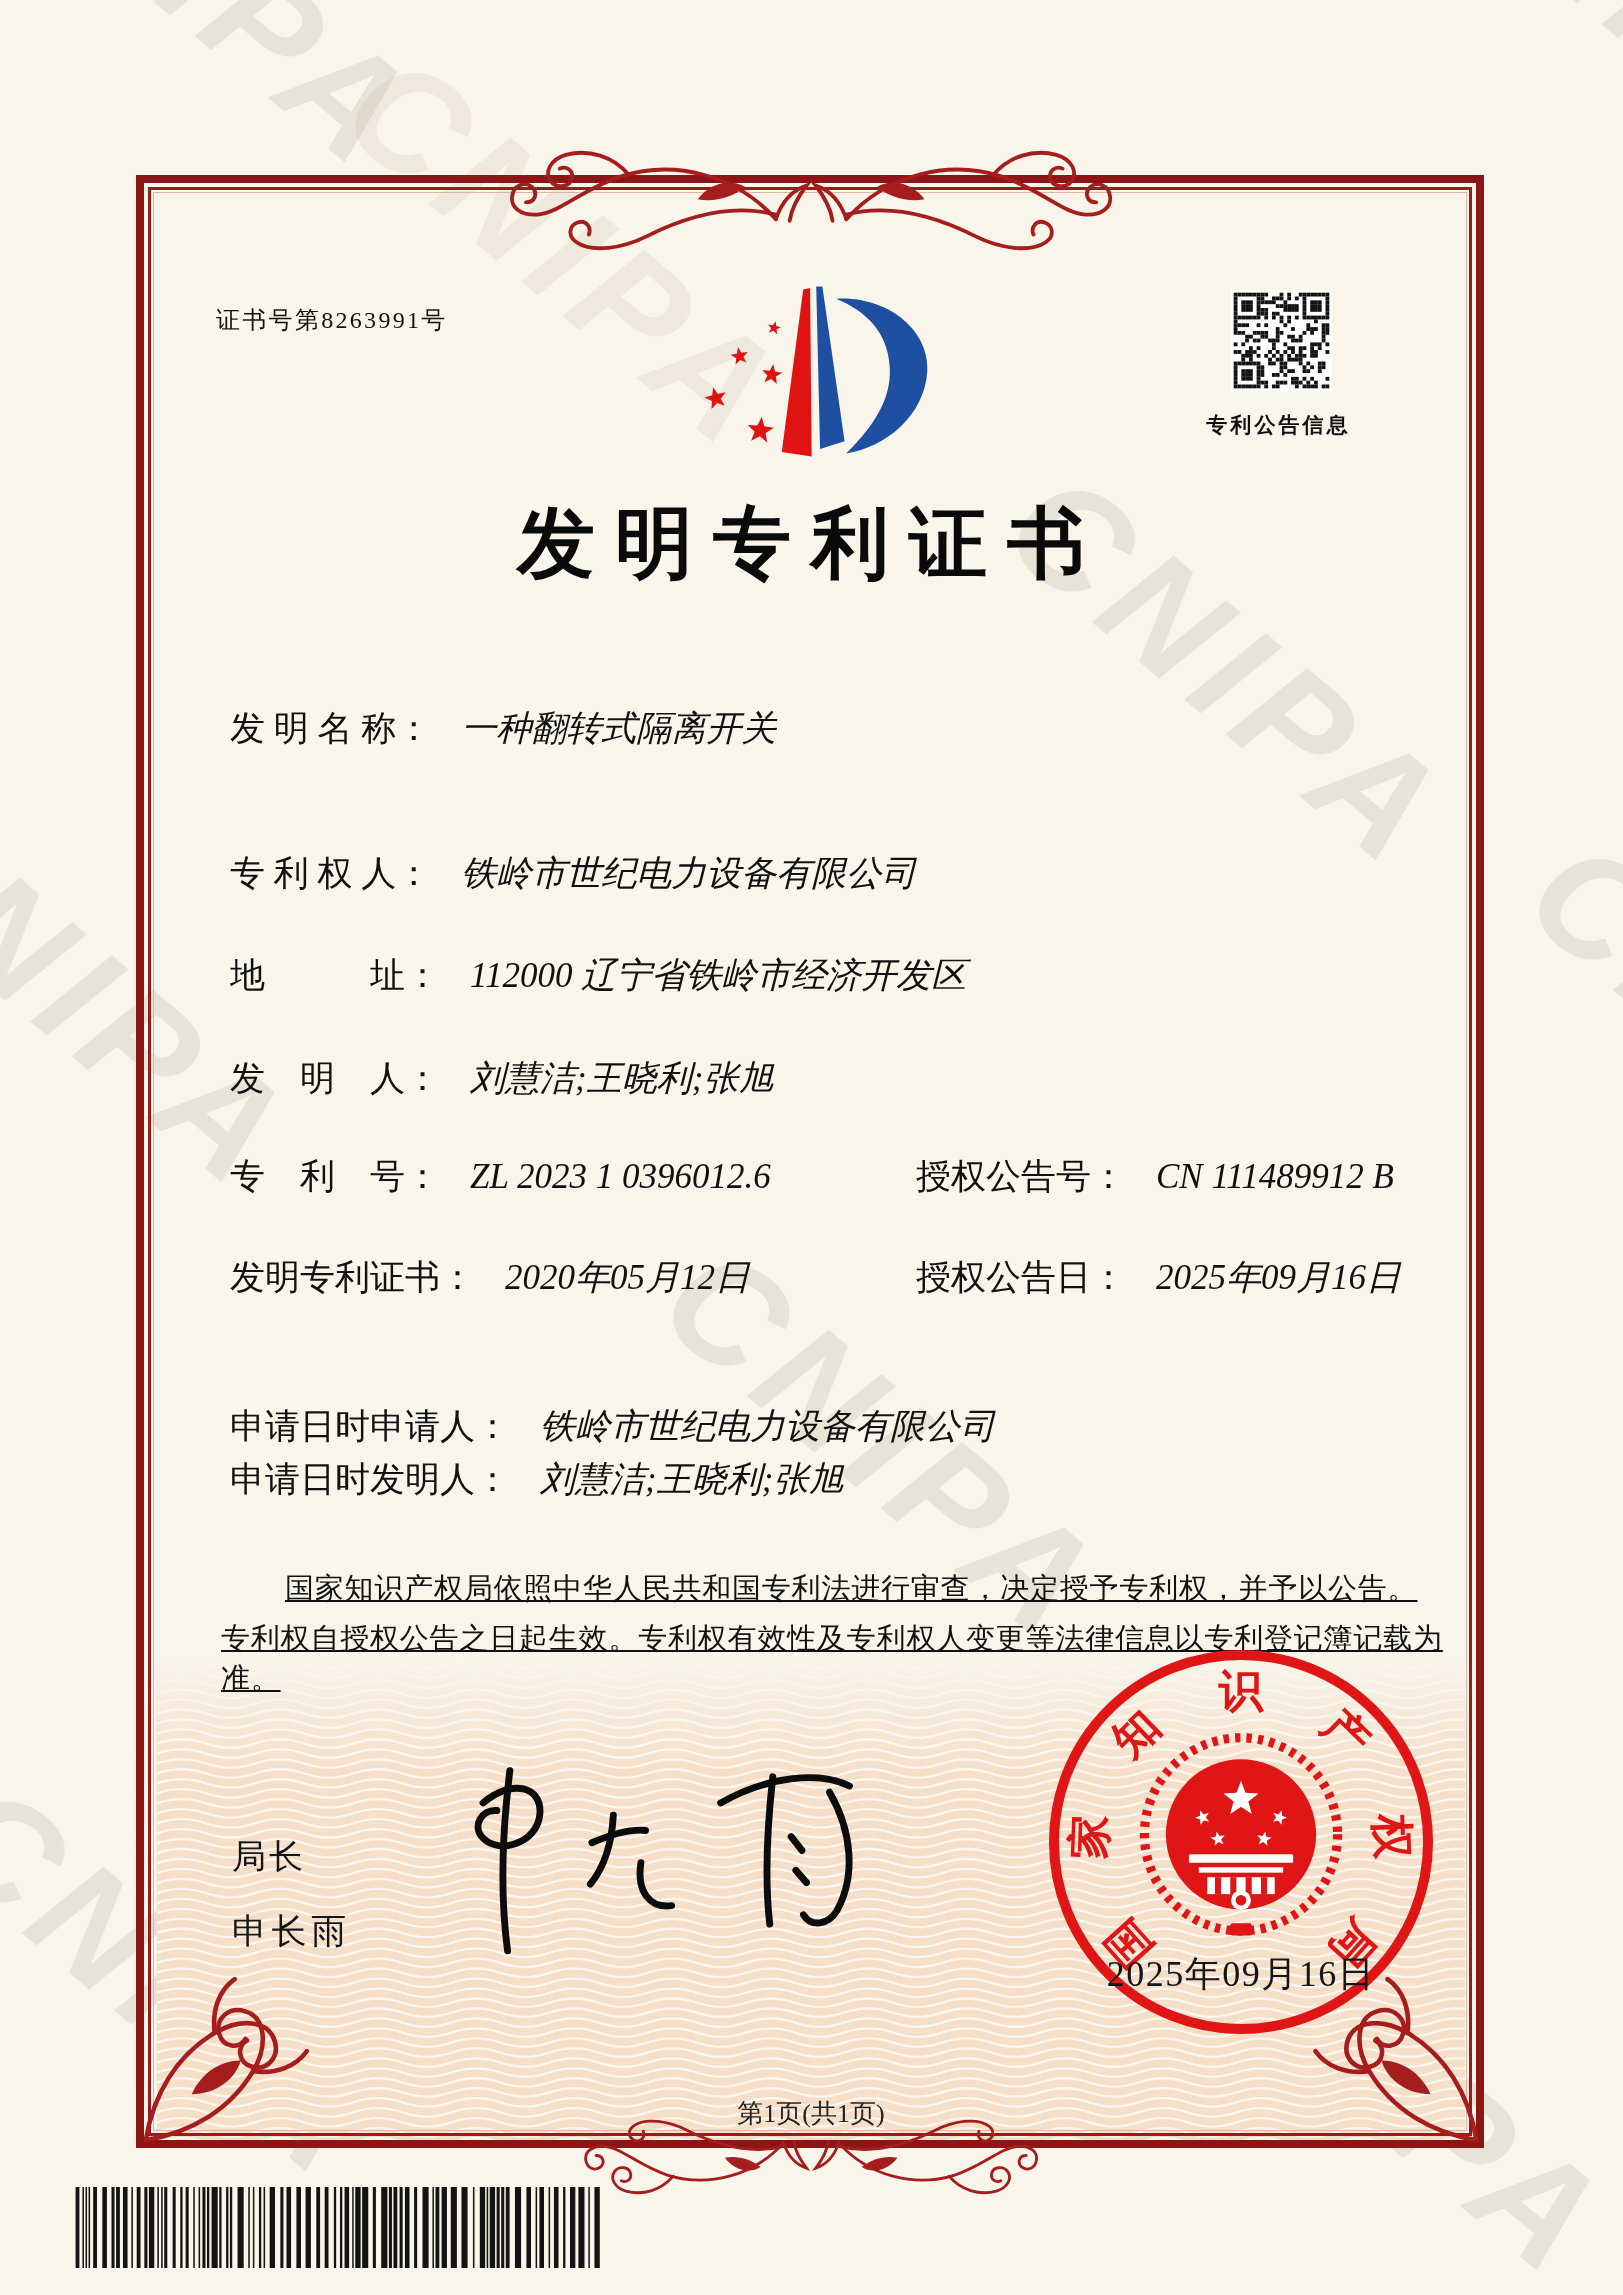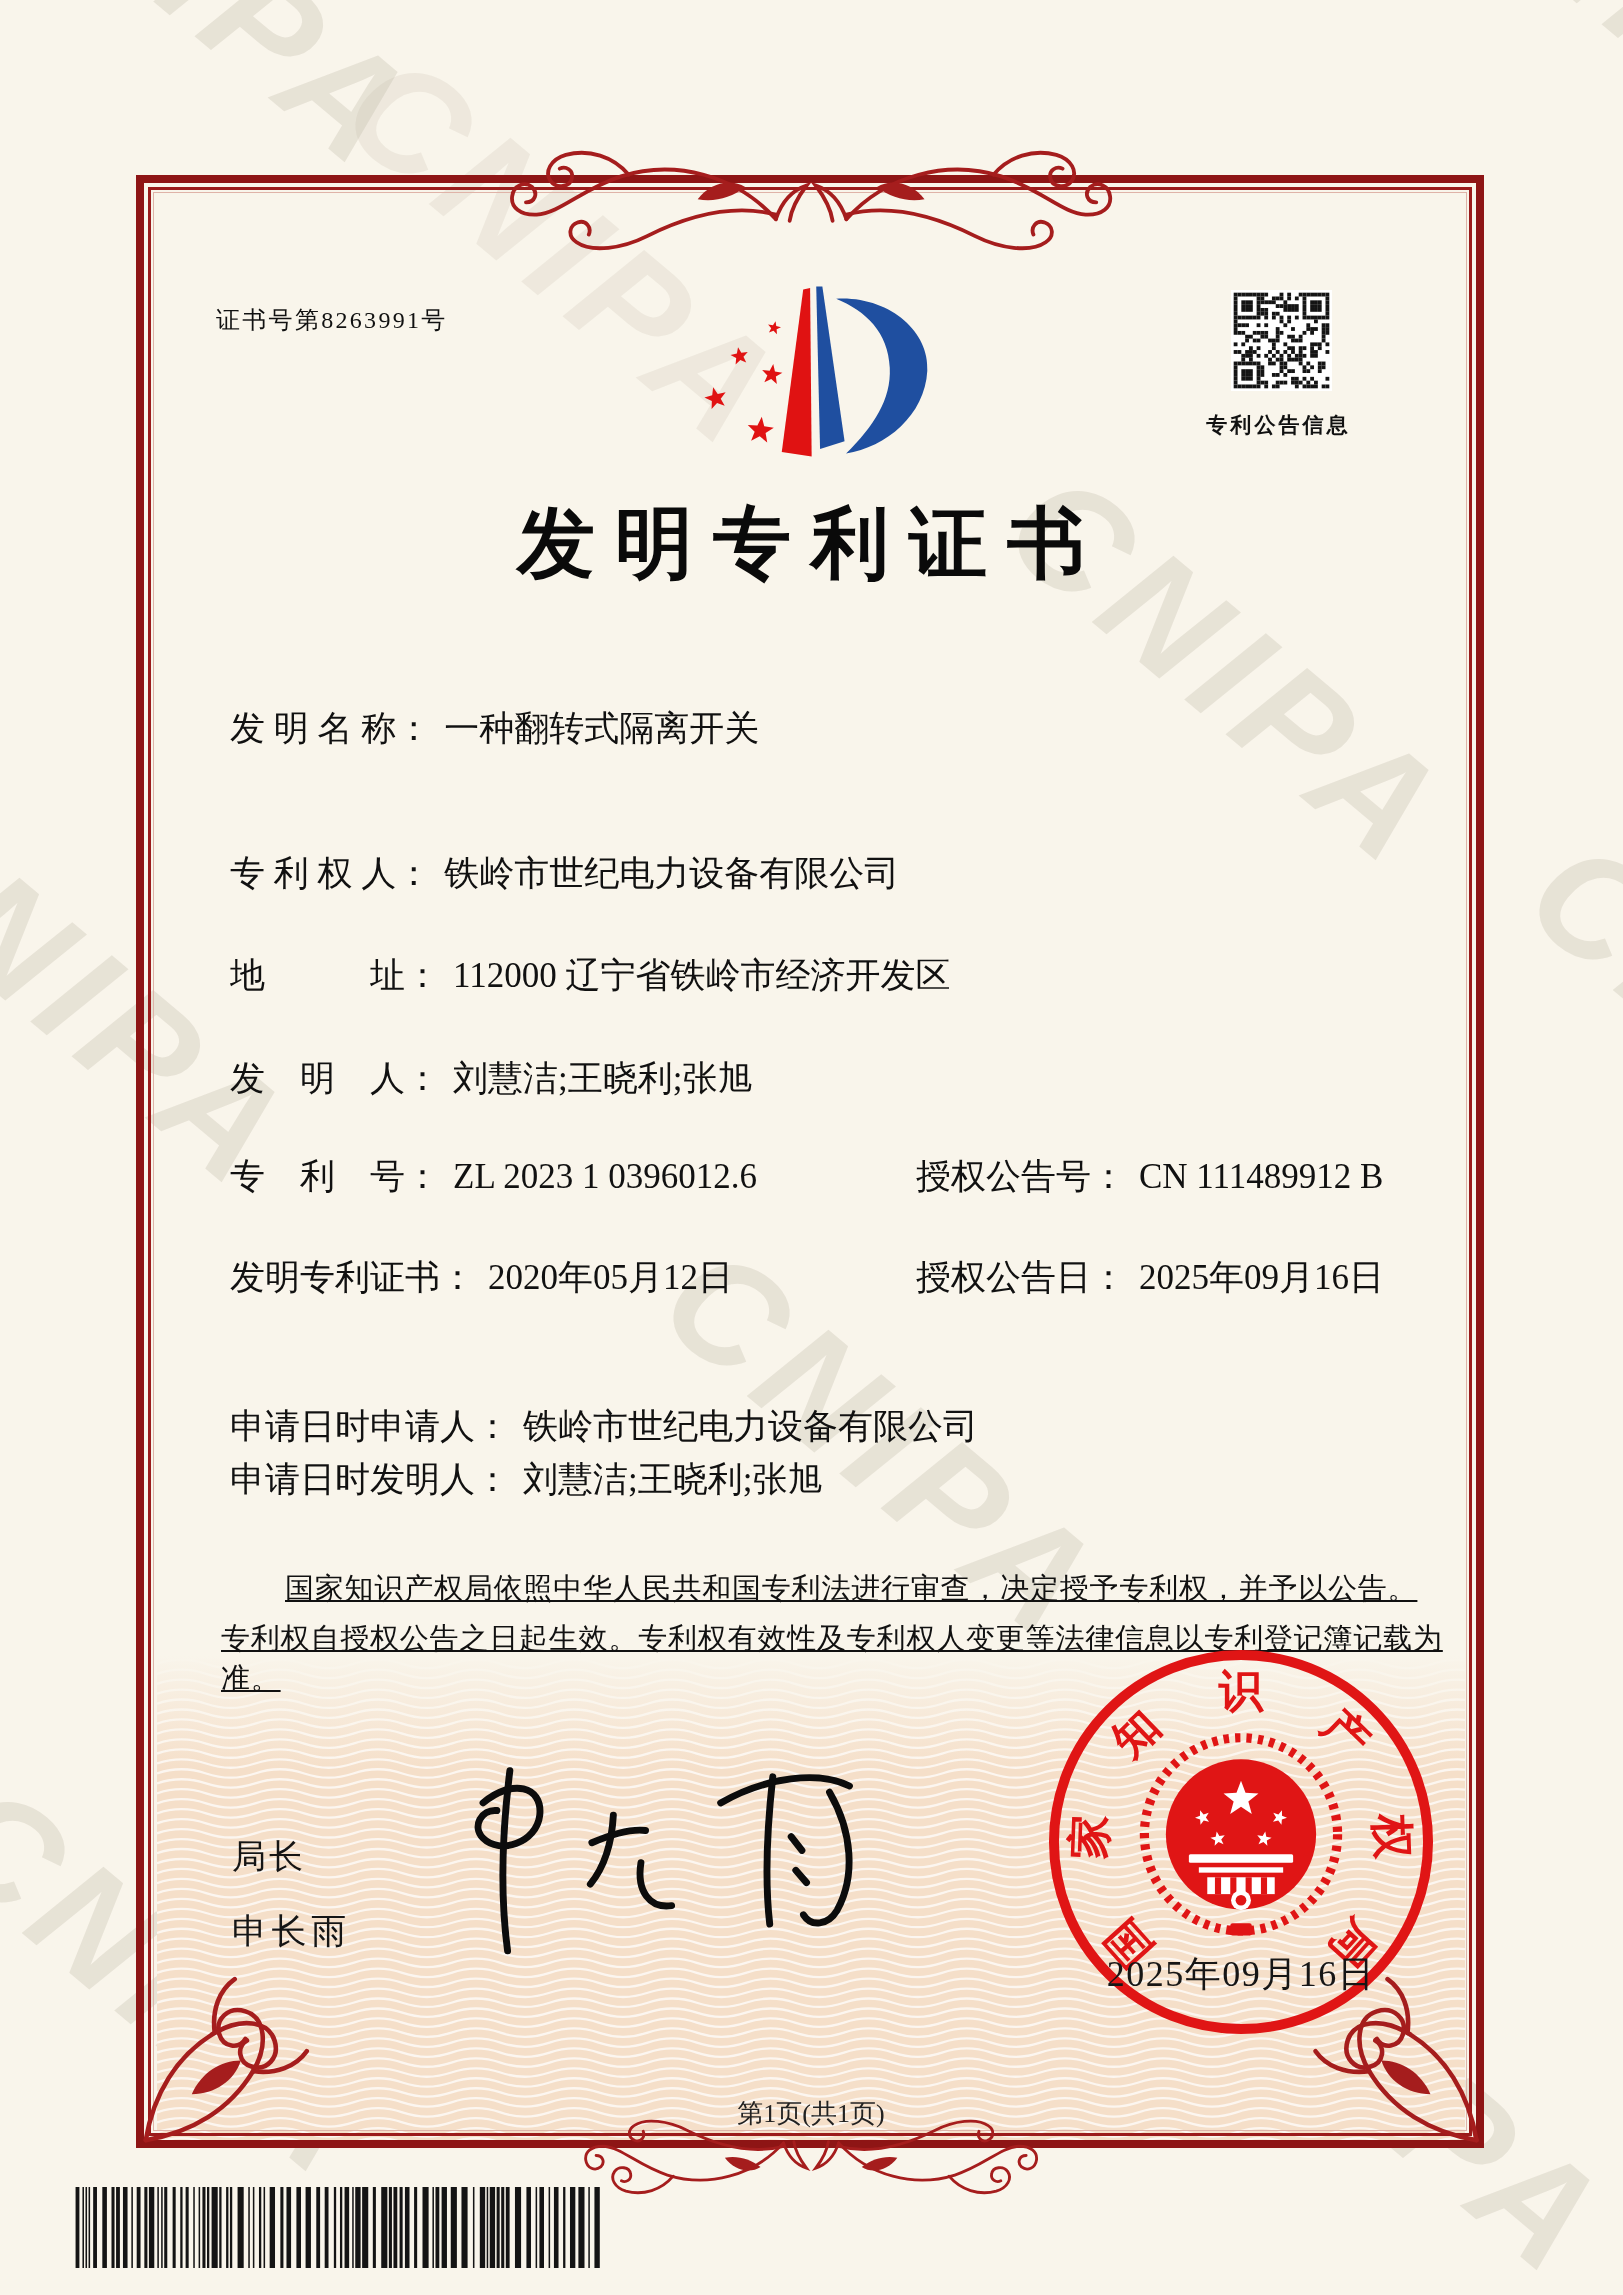--- a/index.html
+++ b/index.html
@@ -51,21 +51,21 @@
     position:absolute; left:1202px; top:403px; width:153px; z-index:6;
     text-align:center; font-size:21px; letter-spacing:3.1px; font-weight:bold; color:#111;margin-top:8px;
   }
   .title {
     position:absolute; left:811px; top:492px; transform:translateX(-50%); z-index:6;
     font-size:78px; font-weight:bold; letter-spacing:20px; white-space:nowrap; color:#0a0a0a;text-align:center;
   }
   
   .row { position:absolute; left:230px; z-index:6; font-size:35px; white-space:nowrap; color:#111; }
   .row .lbl { display:inline-block; }
-  .row .val { margin-left:13px; }
+  .row .val { margin-left:30px;font-style:italic; }
   .col2 { position:absolute; left:686px; top:0; white-space:nowrap; }
   .r1{top:705px;} .r2{top:850px;} .r3{top:952px;} .r4{top:1055px;}
   .r5{top:1153px;} .r6{top:1254px;} .r7{top:1403px;} .r8{top:1456px;}
   
   .statement { position:absolute; left:221px; width:1259px; z-index:6; font-size:29px; color:#111; letter-spacing:0.8px;text-decoration:underline; }
   .st1 { top:1569px; text-indent:64px; }
   .st2 { top:1619px; }
   
   .sig-title { position:absolute; left:232px; top:1834px; z-index:6; font-size:34px; letter-spacing:3.1px;
                font-family:"Liberation Sans","DejaVu Sans",sans-serif; }

